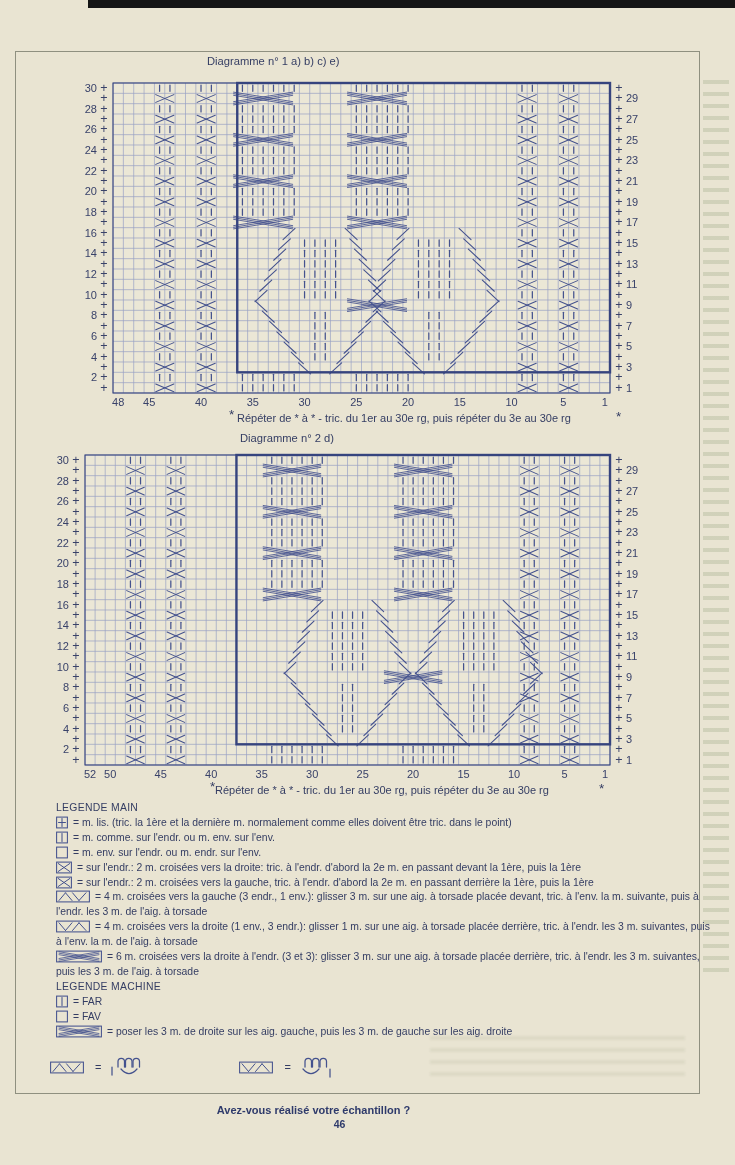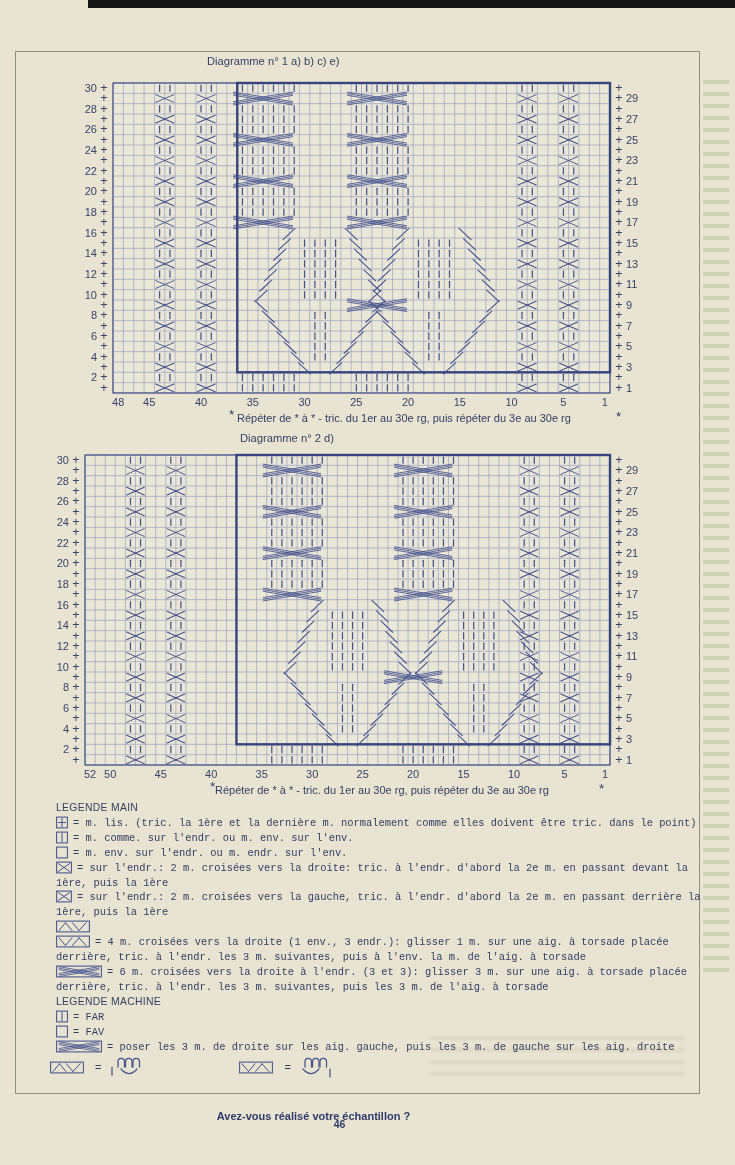--- a/index.html
+++ b/index.html
@@ -12,28 +12,28 @@
   #t1{left:207px;top:55px;width:230px;}
   #t2{left:240px;top:432px;width:230px;}
   .note{position:absolute;font-size:11px;color:#343d63;text-align:left;white-space:nowrap;}
   #n1{left:237px;top:412px;width:376px;}
   #n2{left:215px;top:784px;width:385px;}
   .ast{position:absolute;font-size:13.5px;color:#343d63;}
   #a1l{left:229px;top:407px;} #a1r{left:616px;top:409px;}
   #a2l{left:210px;top:779px;} #a2r{left:599px;top:781px;}
   .legend{position:absolute;left:44px;top:801px;width:655px;font-size:10.4px;line-height:14.9px;color:#343d63;margin-left:12px;}
   .leg-head{letter-spacing:.3px;}
-  .li{margin:0;font-family:Liberation Mono, monospace;}
+  .li{margin:0;}
   .symsvg{display:inline-block;vertical-align:-3px;margin-right:5px;}
   .litxt{}
   #equiv-row{position:absolute;left:50px;top:1053px;width:600px;}
   .eqgroup{display:inline-flex;align-items:center;gap:6px;margin-right:86px;}
   .eqsign{font-size:11px;color:#343d63;}
   .footq{position:absolute;left:0;top:1104px;width:627px;text-align:center;
-         font-size:11px;font-weight:bold;color:#2e3a6b;margin-top:6px;}
+         font-size:11px;font-weight:bold;color:#2e3a6b;}
   .footn{position:absolute;left:0;top:1118px;width:679px;text-align:center;
          font-size:10.5px;font-weight:bold;color:#2e3a6b;}
   .bleed-right{position:absolute;left:703px;top:80px;width:26px;height:900px;
     background:repeating-linear-gradient(180deg, rgba(154,166,131,.30) 0 4px, transparent 4px 12px);
     filter:blur(.7px);}
   .bleed-inner{position:absolute;left:430px;top:1036px;width:255px;height:40px;
     background:repeating-linear-gradient(180deg, rgba(154,166,131,.15) 0 4px, transparent 4px 12px);
     filter:blur(.8px);}
 </style>
 </head>
@@ -1612,21 +1612,21 @@
           </g>
         </svg><span class="litxt">= sur l'endr.: 2 m. croisées vers la gauche, tric. à l'endr. d'abord la 2e m. en passant derrière la 1ère, puis la 1ère</span></div>
       <div class="li"><svg width="34" height="13" class="symsvg">
           <g stroke="#44528e" stroke-width="1.05" fill="none" stroke-linecap="round">
             <rect x="0.6" y="1.1" width="32.8" height="10.8"></rect>
             <line x1="3" y1="10.5" x2="9.5" y2="2.8" stroke="#44528e" stroke-width="1" stroke-linecap="round"></line>
             <line x1="9.5" y1="2.8" x2="16" y2="10.5" stroke="#44528e" stroke-width="1" stroke-linecap="round"></line>
             <line x1="16.5" y1="2.8" x2="23" y2="10.5" stroke="#44528e" stroke-width="1" stroke-linecap="round"></line>
             <line x1="23" y1="10.5" x2="30" y2="2.8" stroke="#44528e" stroke-width="1" stroke-linecap="round"></line>
           </g>
-        </svg></div>
+        </svg><span class="litxt">= 4 m. croisées vers la gauche (3 endr., 1 env.): glisser 3 m. sur une aig. à torsade placée devant, tric. à l'env. la m. suivante, puis à l'endr. les 3 m. de l'aig. à torsade</span></div>
       <div class="li"><svg width="34" height="13" class="symsvg">
           <g stroke="#44528e" stroke-width="1.05" fill="none" stroke-linecap="round">
             <rect x="0.6" y="1.1" width="32.8" height="10.8"></rect>
             <line x1="3" y1="2.8" x2="9.5" y2="10.5" stroke="#44528e" stroke-width="1" stroke-linecap="round"></line>
             <line x1="9.5" y1="10.5" x2="16" y2="2.8" stroke="#44528e" stroke-width="1" stroke-linecap="round"></line>
             <line x1="16.5" y1="10.5" x2="23" y2="2.8" stroke="#44528e" stroke-width="1" stroke-linecap="round"></line>
             <line x1="23" y1="2.8" x2="30" y2="10.5" stroke="#44528e" stroke-width="1" stroke-linecap="round"></line>
           </g>
         </svg><span class="litxt">= 4 m. croisées vers la droite (1 env., 3 endr.): glisser 1 m. sur une aig. à torsade placée derrière, tric. à l'endr. les 3 m. suivantes, puis à l'env. la m. de l'aig. à torsade</span></div>
       <div class="li"><svg width="46" height="13" class="symsvg">

